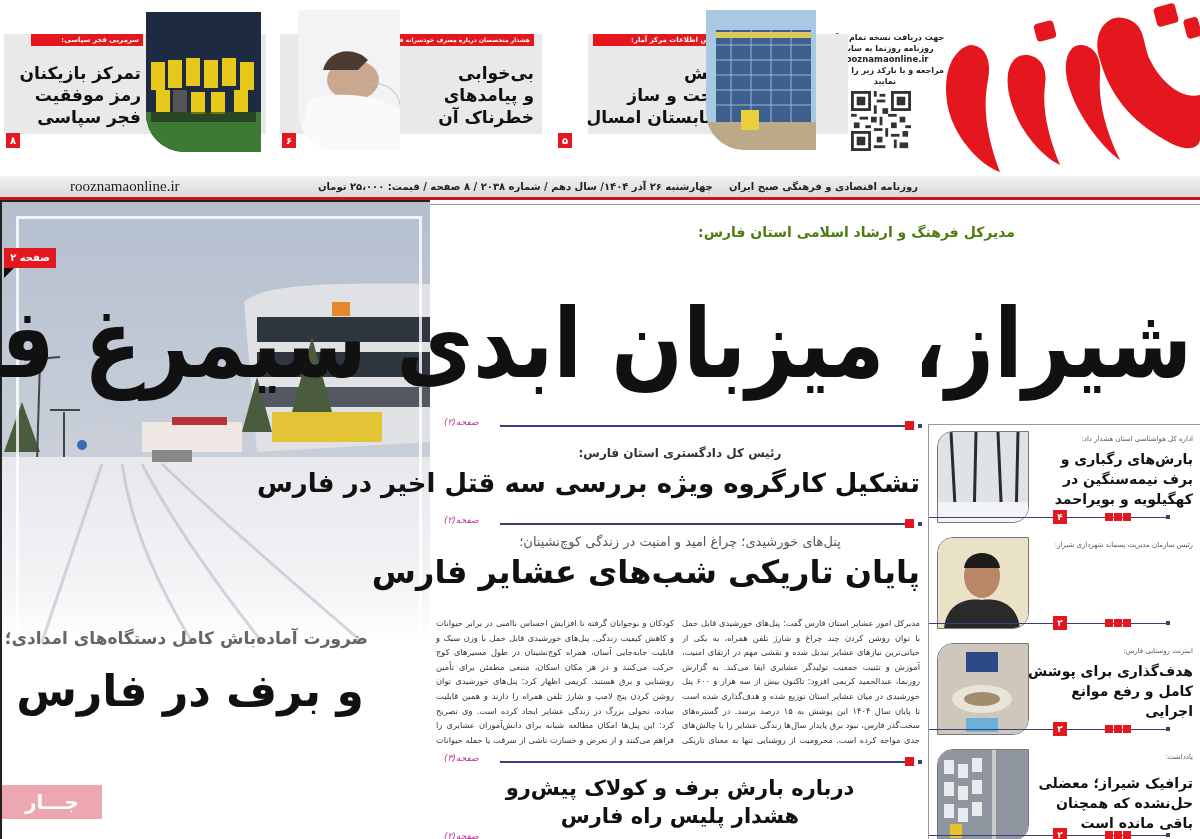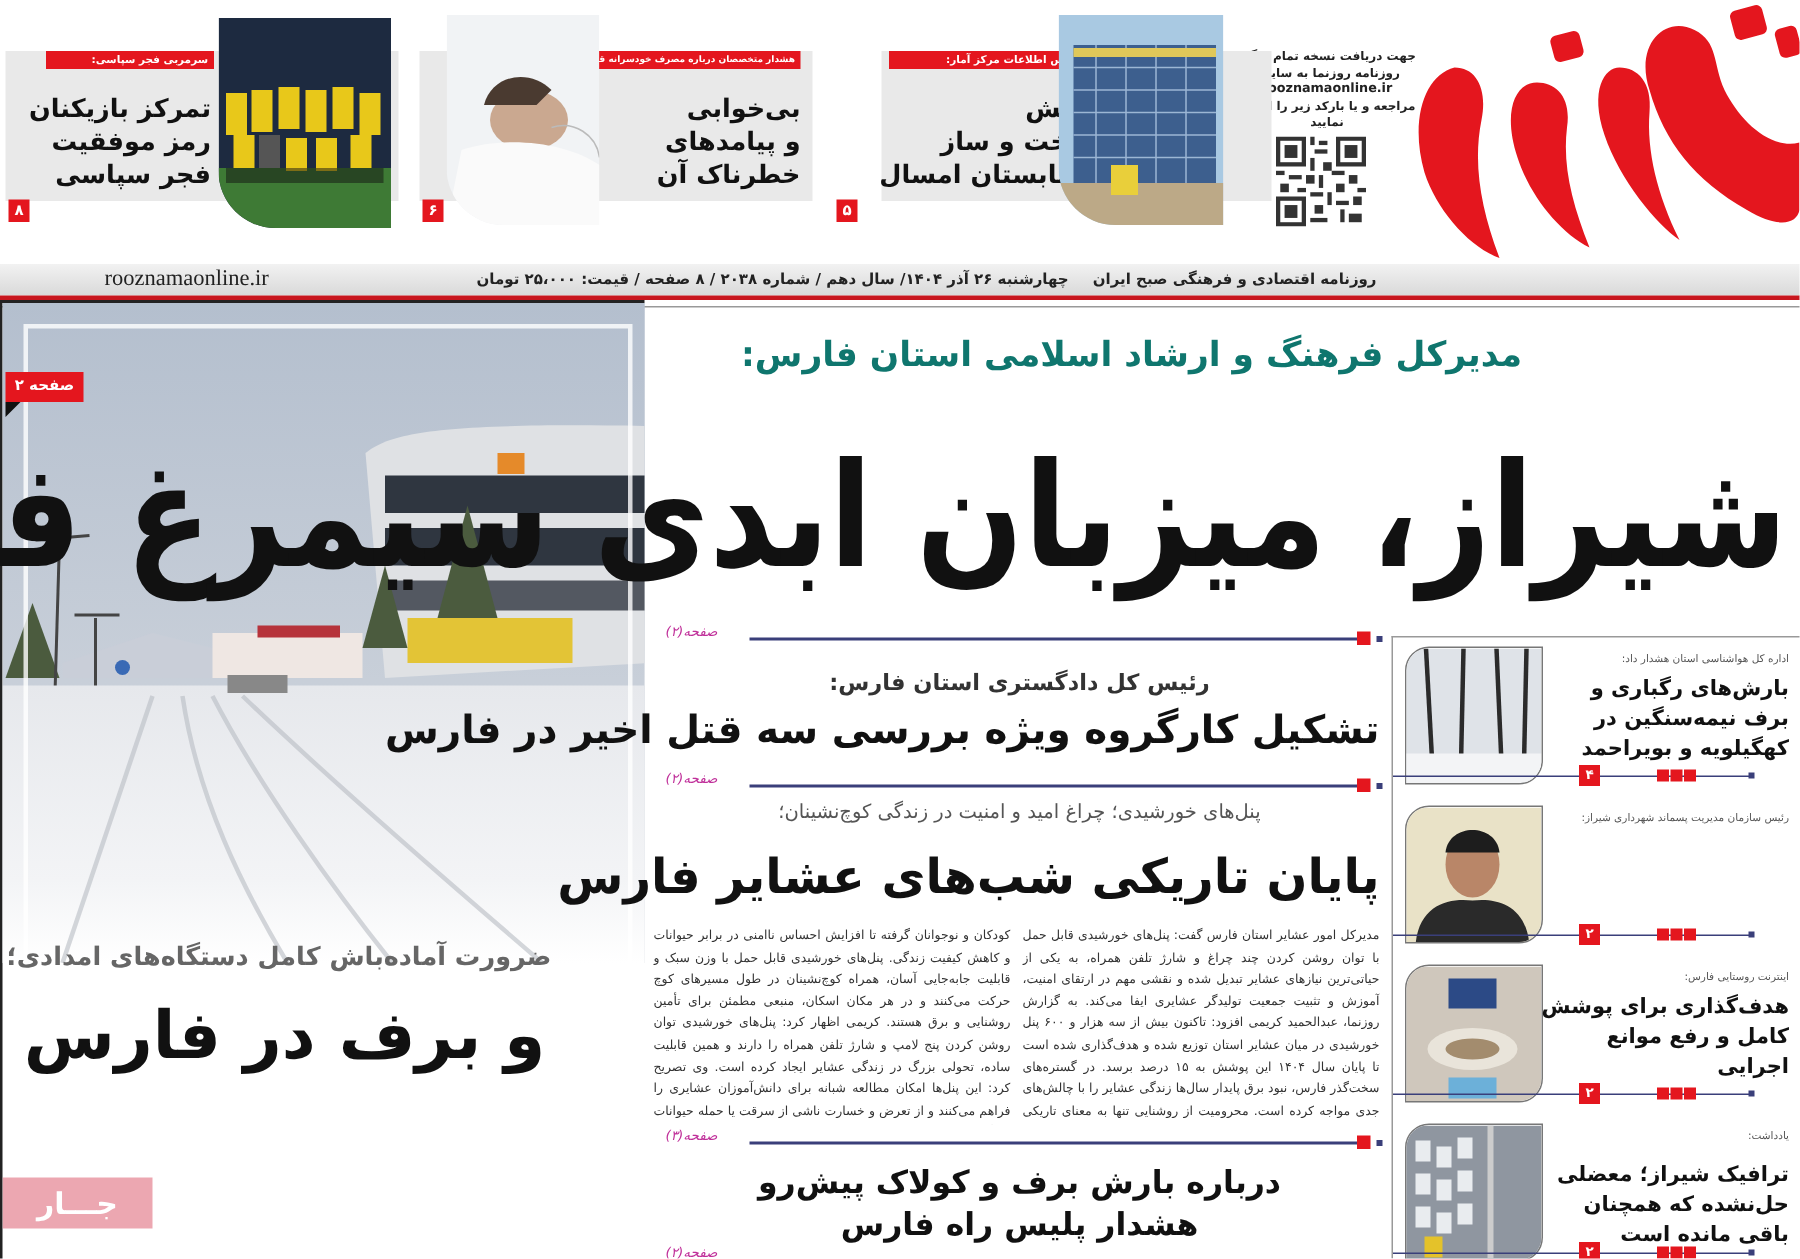--- a/index.html
+++ b/index.html
@@ -33,31 +33,31 @@
   .feature { position: absolute; left: 0; top: 200px; width: 430px; height: 753px; border: 2px solid #222; border-right: none; border-bottom: none; overflow: hidden; }
   .feature .img { position: absolute; left: 0; top: 0; width: 430px; height: 440px; background: linear-gradient(#b6c0cf 0%, #c4cbd5 30%, #d5d8dd 45%, #eef0f3 60%, #fff 100%); }
   .feature .frame { position: absolute; left: 14px; top: 14px; width: 406px; height: 460px; border: 3px solid rgba(255,255,255,0.8); border-bottom: none; }
   .pg-ribbon { position: absolute; left: 2px; top: 46px; width: 52px; height: 20px; background: #e4161e; color: #fff; font-size: 10px; line-height: 20px; font-weight: bold; text-align: center; }
   .pg-ribbon::after { content: ""; position: absolute; left: 0; top: 20px; border-top: 10px solid #111; border-right: 10px solid transparent; }
   .f-kicker { position: absolute; right: 62px; top: 426px; font-size: 17px; font-weight: bold; color: #666; white-space: nowrap; }
   .f-title { position: absolute; right: 60px; top: 460px; width: 360px; font-size: 44px; line-height: 58px; font-weight: 900; color: #111; text-align: center; }
   .watermark { position: absolute; left: 0; top: 583px; width: 100px; height: 34px; background: rgba(226,120,135,0.65); color: #fff; font-size: 20px; font-weight: bold; line-height: 34px; text-align: center; }
 
   
-  .lead-kicker { position: absolute; right: 185px; top: 224px; font-size: 23px; font-weight: bold; color: #0f766e; white-space: nowrap; }
+  .lead-kicker { position: absolute; right: 185px; top: 224px; font-size: 14px; font-weight: bold; color: #4d7c0f; white-space: nowrap; }
   .lead-title { position: absolute; right: 8px; top: 252px; width: 760px; font-size: 84px; line-height: 160px; height: 160px; font-weight: 900; color: #111; text-align: center; letter-spacing: -2px; white-space: nowrap; transform: scaleY(1.15); transform-origin: top; }
 
   .divider { position: absolute; height: 10px; }
   .divider .line { position: absolute; left: 62px; right: 18px; top: 4px; height: 1.5px; background: #3a3f7a; }
   .divider .sq { position: absolute; right: 14px; top: 0; width: 9px; height: 9px; background: #e4161e; }
   .divider .dot { position: absolute; right: 6px; top: 3px; width: 4px; height: 4px; background: #3a3f7a; }
   .divider .ref { position: absolute; left: 6px; top: -4px; font-size: 9px; color: #c0309a; white-space: nowrap; font-style: italic; }
 
   .story { position: absolute; text-align: center; }
-  .s-kicker { font-size: 15px; font-weight: bold; color: #333; }
+  .s-kicker { font-size: 12px; font-weight: bold; color: #333; }
   .s-title { font-size: 26px; font-weight: 900; color: #111; white-space: nowrap; }
 
   .body-col { position: absolute; font-size: 8.3px; line-height: 14.6px; color: #333; text-align: justify; text-align-last: right; }
 
   
   .sidebar { position: absolute; left: 928px; top: 424px; width: 272px; height: 415px; border: 1px solid #999; border-right: none; border-bottom: none; }
   .sb-item { position: absolute; left: 0; width: 272px; height: 102px; }
   .sb-photo { position: absolute; left: 8px; top: 6px; width: 92px; height: 92px; border-radius: 16px 0 16px 0; overflow: hidden; border: 1px solid #777; }
   .sb-kicker { position: absolute; right: 8px; top: 10px; font-size: 7px; color: #555; white-space: nowrap; }
   .sb-title { position: absolute; right: 8px; top: 24px; width: 165px; font-size: 14px; line-height: 20px; font-weight: bold; color: #111; text-align: right; }
@@ -300,21 +300,21 @@
 
 <div class="divider" style="left:438px; top:519px; width:490px;">
   <div class="line"></div>
   <div class="sq"></div>
   <div class="dot"></div>
   <div class="ref">صفحه(۲)</div>
 </div>
 
 <div class="story" style="left:440px; top:534px; width:480px;">
   <div class="s-kicker" style="font-weight:normal; font-size:13px; color:#555;">پنل‌های خورشیدی؛ چراغ امید و امنیت در زندگی کوچ‌نشینان؛</div>
-  <div class="s-title" style="font-size:32px; margin-top:16px;">پایان تاریکی شب‌های عشایر فارس</div>
+  <div class="s-title" style="font-size:32px; margin-top:4px;">پایان تاریکی شب‌های عشایر فارس</div>
 </div>
 <div class="body-col" style="left:682px; top:616px; width:238px; height:134px; overflow:hidden;">مدیرکل امور عشایر استان فارس گفت: پنل‌های خورشیدی قابل حمل با توان روشن کردن چند چراغ و شارژ تلفن همراه، به یکی از حیاتی‌ترین نیازهای عشایر تبدیل شده و نقشی مهم در ارتقای امنیت، آموزش و تثبیت جمعیت تولیدگر عشایری ایفا می‌کند. به گزارش روزنما، عبدالحمید کریمی افزود: تاکنون بیش از سه هزار و ۶۰۰ پنل خورشیدی در میان عشایر استان توزیع شده و هدف‌گذاری شده است تا پایان سال ۱۴۰۴ این پوشش به ۱۵ درصد برسد. در گستره‌های سخت‌گذر فارس، نبود برق پایدار سال‌ها زندگی عشایر را با چالش‌های جدی مواجه کرده است. محرومیت از روشنایی تنها به معنای تاریکی شب‌های طولانی نیست، بلکه زنجیره‌ای از محدودیت‌ها را به همراه دارد؛ از دشواری تحصیل</div>
 <div class="body-col" style="left:436px; top:616px; width:238px; height:134px; overflow:hidden;">کودکان و نوجوانان گرفته تا افزایش احساس ناامنی در برابر حیوانات و کاهش کیفیت زندگی. پنل‌های خورشیدی قابل حمل با وزن سبک و قابلیت جابه‌جایی آسان، همراه کوچ‌نشینان در طول مسیرهای کوچ حرکت می‌کنند و در هر مکان اسکان، منبعی مطمئن برای تأمین روشنایی و برق هستند. کریمی اظهار کرد: پنل‌های خورشیدی توان روشن کردن پنج لامپ و شارژ تلفن همراه را دارند و همین قابلیت ساده، تحولی بزرگ در زندگی عشایر ایجاد کرده است. وی تصریح کرد: این پنل‌ها امکان مطالعه شبانه برای دانش‌آموزان عشایری را فراهم می‌کنند و از تعرض و خسارت ناشی از سرقت یا حمله حیوانات جلوگیری می‌کنند. او افزود: تلفن همراه تنها وسیله ارتباطی عشایر در مواقع...</div>
 
 <div class="divider" style="left:438px; top:757px; width:490px;">
   <div class="line"></div>
   <div class="sq"></div>
   <div class="dot"></div>
   <div class="ref">صفحه(۳)</div>
 </div>

